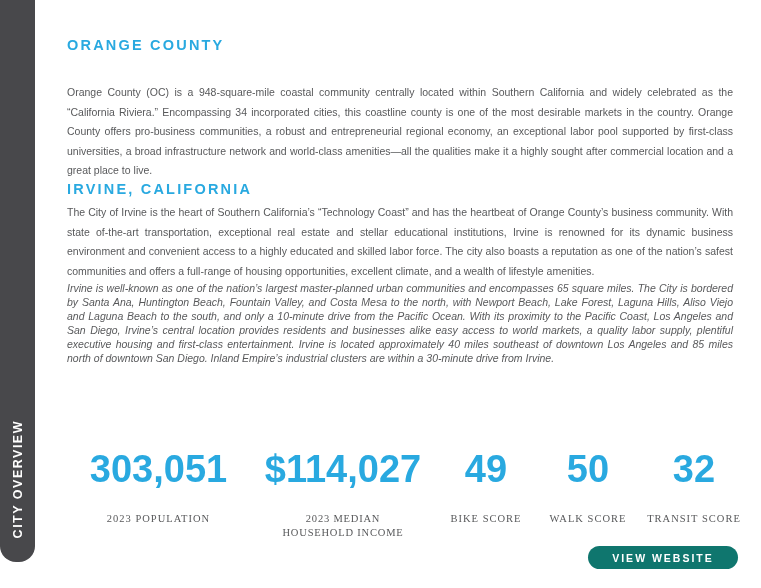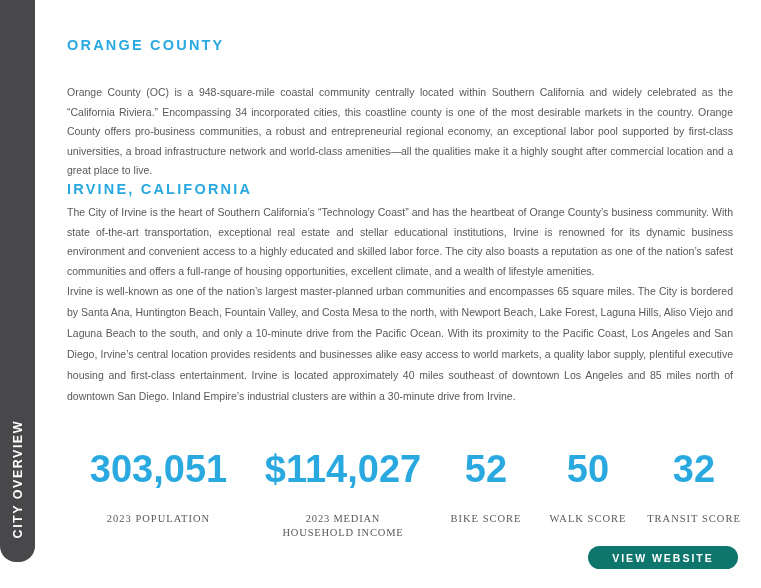--- a/index.html
+++ b/index.html
@@ -52,21 +52,21 @@
     position: absolute; left: 0;
     width: 666px;
     margin: 0;
     color: #58595B;
     font-size: 10.5px;
     line-height: 19.5px;
     text-align: justify;
   }
   .p1 { top: 60px; margin-top: 23px; }
   .p2 { top: 203px; }
-  .p3 { top: 281px; line-height: 21px; }
+  .p3 { top: 281px; line-height: 14px; font-style: italic; }
 
   
   .stats { position: absolute; left: 16px; top: 450px; width: 761px; height: 80px; }
   .stat { position: absolute; text-align: center; }
   .stat-value {
     color: #29A9E0;
     font-size: 38px;
     font-weight: bold;
     line-height: 38px;
     white-space: nowrap;
@@ -133,21 +133,21 @@
       <div class="stat-value">303,051</div>
       <div class="stat-label">2023 POPULATION</div>
     </div>
 
     <div class="stat stat-2">
       <div class="stat-value">$114,027</div>
       <div class="stat-label">2023 MEDIAN HOUSEHOLD INCOME</div>
     </div>
 
     <div class="stat stat-3">
-      <div class="stat-value">52</div>
+      <div class="stat-value">49</div>
       <div class="stat-label">BIKE SCORE</div>
     </div>
 
     <div class="stat stat-4">
       <div class="stat-value">50</div>
       <div class="stat-label">WALK SCORE</div>
     </div>
 
     <div class="stat stat-5">
       <div class="stat-value">32</div>

